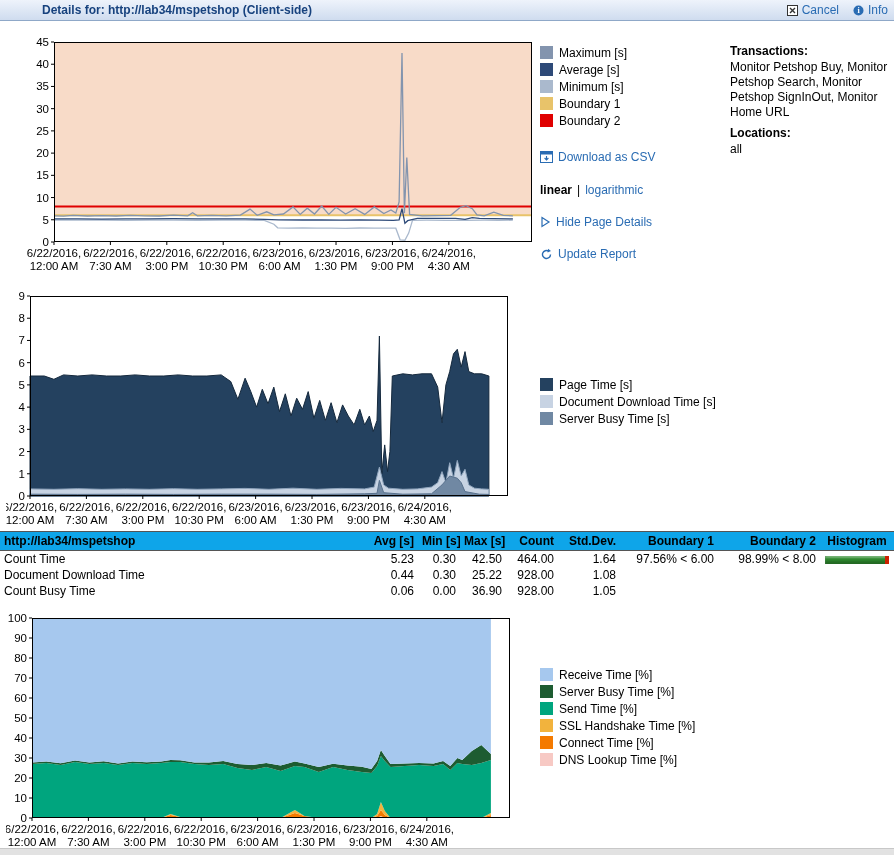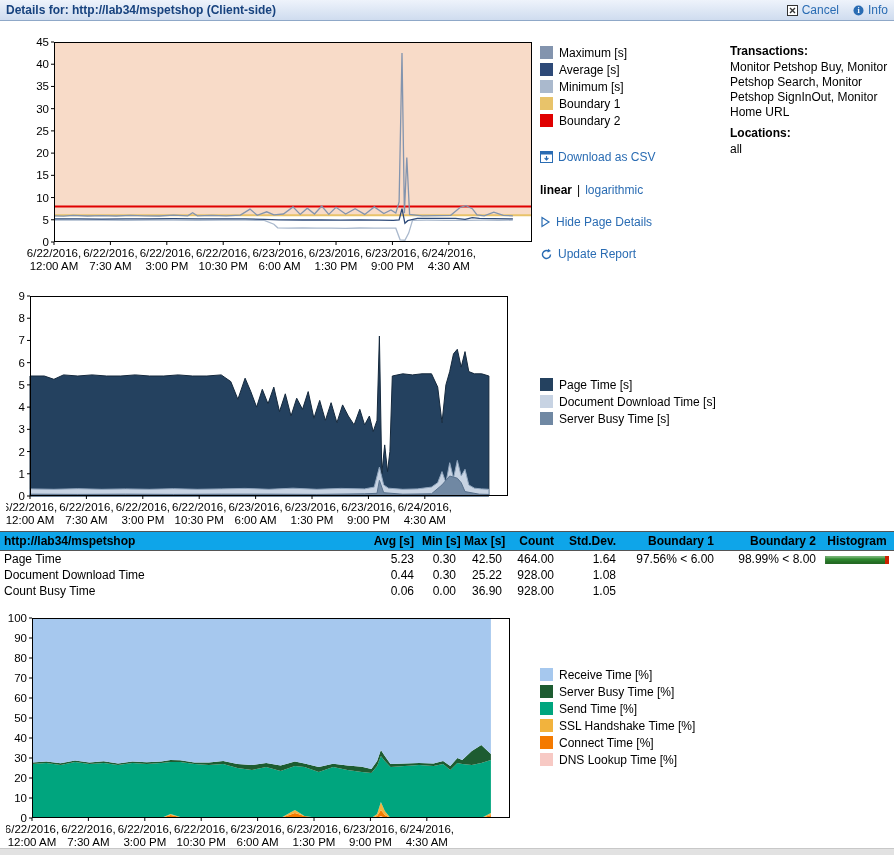--- a/index.html
+++ b/index.html
@@ -7,21 +7,21 @@
     width:894px;height:855px;position:relative;overflow:hidden;
     background:#fff;font-family:"Liberation Sans",sans-serif;font-size:12px;color:#000;
   }
   .abs{position:absolute;}
   .titlebar{
     position:absolute;left:0;top:0;width:894px;height:21px;
     background:linear-gradient(#eef3fb,#cfdcef);
     border-bottom:1px solid #8fa8c8;
     display:flex;align-items:center;box-sizing:border-box;padding:0 6px;
   }
-  .tb-title{font-weight:bold;color:#17427e;font-size:12px;}
+  .tb-title{font-weight:bold;color:#17427e;font-size:12px;margin-left:36px;}
   .tb-actions{margin-left:auto;display:flex;align-items:center;gap:14px;}
   .tb-item{display:flex;align-items:center;gap:4px;}
   .link{color:#2a6cb3;cursor:pointer;text-decoration:none;}
   .bold{font-weight:bold;}
   .legend .legend-item{display:flex;align-items:center;gap:6px;height:13px;margin-bottom:4px;white-space:nowrap;}
   .legend .swatch{width:13px;height:13px;flex:0 0 13px;}
   .ctl{display:flex;align-items:center;gap:5px;white-space:nowrap;text-align:center;}
   .info-panel{width:162px;line-height:15px;}
   .info-panel .bold{margin-bottom:1px;}
   svg{display:block;}
@@ -280,21 +280,21 @@
         <td class="c-num">Max [s]</td>
         <td class="c-num">Count</td>
         <td class="c-num">Std.Dev.</td>
         <td class="c-num">Boundary 1</td>
         <td class="c-num">Boundary 2</td>
         <td class="c-hist">Histogram</td>
       </tr>
     </thead>
     <tbody>
       <tr>
-        <td class="c-name">Page Time</td>
+        <td class="c-name">Count Time</td>
         <td class="c-num">5.23</td>
         <td class="c-num">0.30</td>
         <td class="c-num">42.50</td>
         <td class="c-num">464.00</td>
         <td class="c-num">1.64</td>
         <td class="c-num">97.56% &lt; 6.00</td>
         <td class="c-num">98.99% &lt; 8.00</td>
         <td class="c-hist">
           <div class="histbar" style="background: rgb(46, 139, 46);">
             <div class="tip" style="background: rgb(204, 34, 0);"></div>

